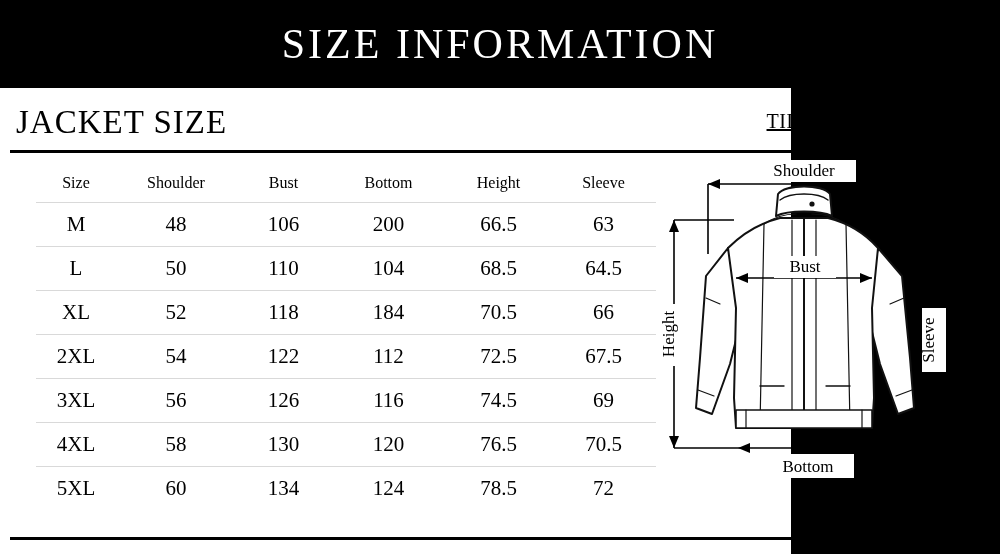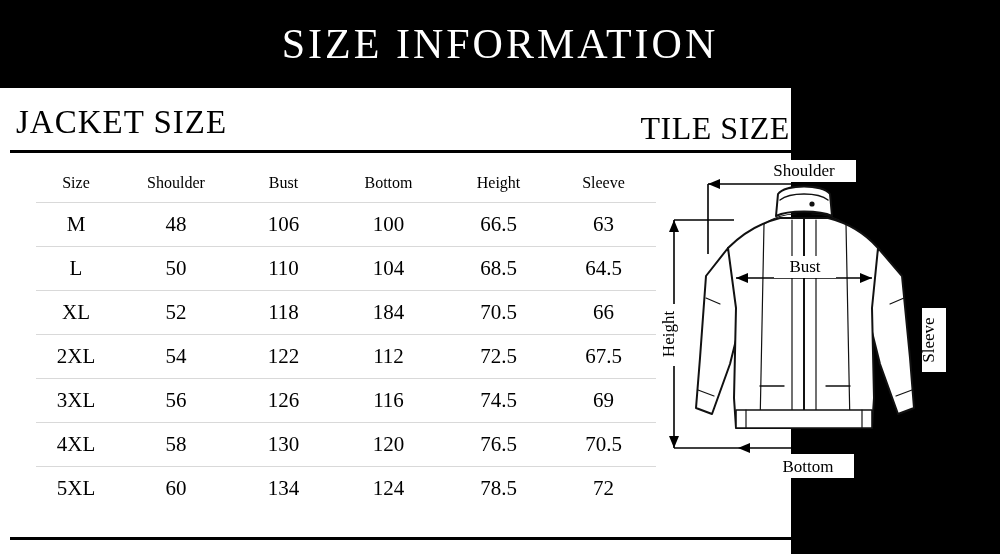--- a/index.html
+++ b/index.html
@@ -59,23 +59,24 @@
     left: 16px;
     top: 6px;
     font-size: 33px;
     color: #000000;
     letter-spacing: 1px;
   }
   .tile-ref-title {
     position: absolute;
     right: 14px;
     top: 12px;
-    font-size: 32px;
+    font-size: 20px;
     color: #000000;
     letter-spacing: 0.5px;
+    text-decoration: underline;
   }
   .rule {
     position: absolute;
     left: 10px;
     top: 62px;
     width: 980px;
     height: 3px;
     background: #000000;
   }
   .bottom-rule {
@@ -173,21 +174,21 @@
             <th class="col-bot">Bottom</th>
             <th class="col-ht">Height</th>
             <th class="col-sl">Sleeve</th>
           </tr>
         </thead>
         <tbody>
           <tr>
             <td>M</td>
             <td>48</td>
             <td>106</td>
-            <td>100</td>
+            <td>200</td>
             <td>66.5</td>
             <td>63</td>
           </tr>
           <tr>
             <td>L</td>
             <td>50</td>
             <td>110</td>
             <td>104</td>
             <td>68.5</td>
             <td>64.5</td>

